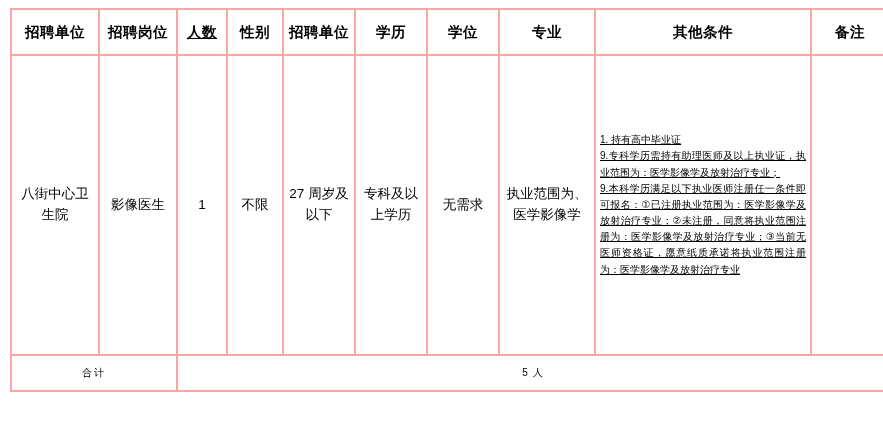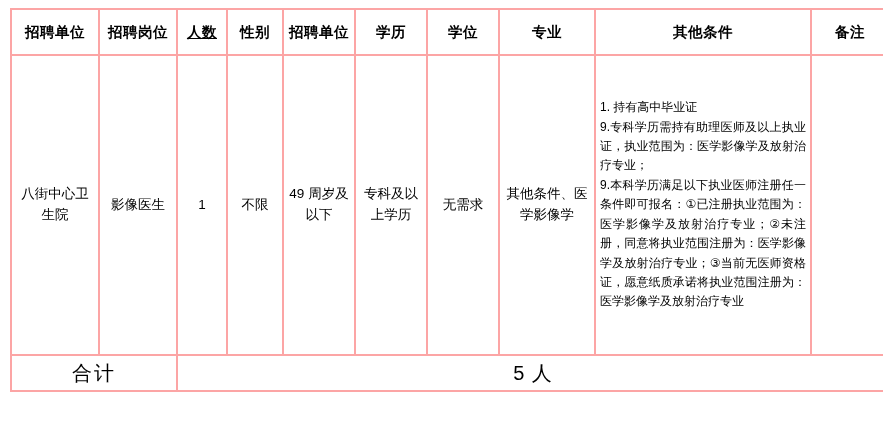--- a/index.html
+++ b/index.html
@@ -56,34 +56,35 @@
     text-align: center;
     line-height: 1.55;
   }
   tbody td.body-row {
     height: 300px;
   }
   td.other-cell {
     text-align: left;
     vertical-align: top;
     padding: 8px 9px 6px 9px;
-    font-size: 12px;
+    font-size: 10px;
     line-height: 1.62;
+    text-decoration: underline;
   }
   td.other-cell p {
     margin: 0;
     text-align: justify;
     text-justify: inter-ideograph;
   }
   td.other-cell p.first-line {
     letter-spacing: 0;
   }
   tfoot td {
     height: 36px;
-    font-size: 20px;
+    font-size: 10px;
     text-align: center;
   }
   tfoot td.total-label {
     letter-spacing: 2px;
   }
   tfoot td.total-value {
     letter-spacing: 1px;
   }
 </style>
 </head>
@@ -104,24 +105,24 @@
         <th class="c-other">其他条件</th>
         <th class="c-note">备注</th>
       </tr>
     </thead>
     <tbody>
       <tr>
         <td class="body-row">八街中心卫生院</td>
         <td class="body-row">影像医生</td>
         <td class="body-row">1</td>
         <td class="body-row">不限</td>
-        <td class="body-row">49 周岁及以下</td>
+        <td class="body-row">27 周岁及以下</td>
         <td class="body-row">专科及以上学历</td>
         <td class="body-row">无需求</td>
-        <td class="body-row">其他条件、医学影像学</td>
+        <td class="body-row">执业范围为、医学影像学</td>
         <td class="body-row other-cell">
           <p class="first-line">1. 持有高中毕业证</p>
           <p>9.专科学历需持有助理医师及以上执业证，执业范围为：医学影像学及放射治疗专业；</p>
           <p>9.本科学历满足以下执业医师注册任一条件即可报名：①已注册执业范围为：医学影像学及放射治疗专业；②未注册，同意将执业范围注册为：医学影像学及放射治疗专业；③当前无医师资格证，愿意纸质承诺将执业范围注册为：医学影像学及放射治疗专业</p>
         </td>
         <td class="body-row"></td>
       </tr>
     </tbody>
     <tfoot>
       <tr>

